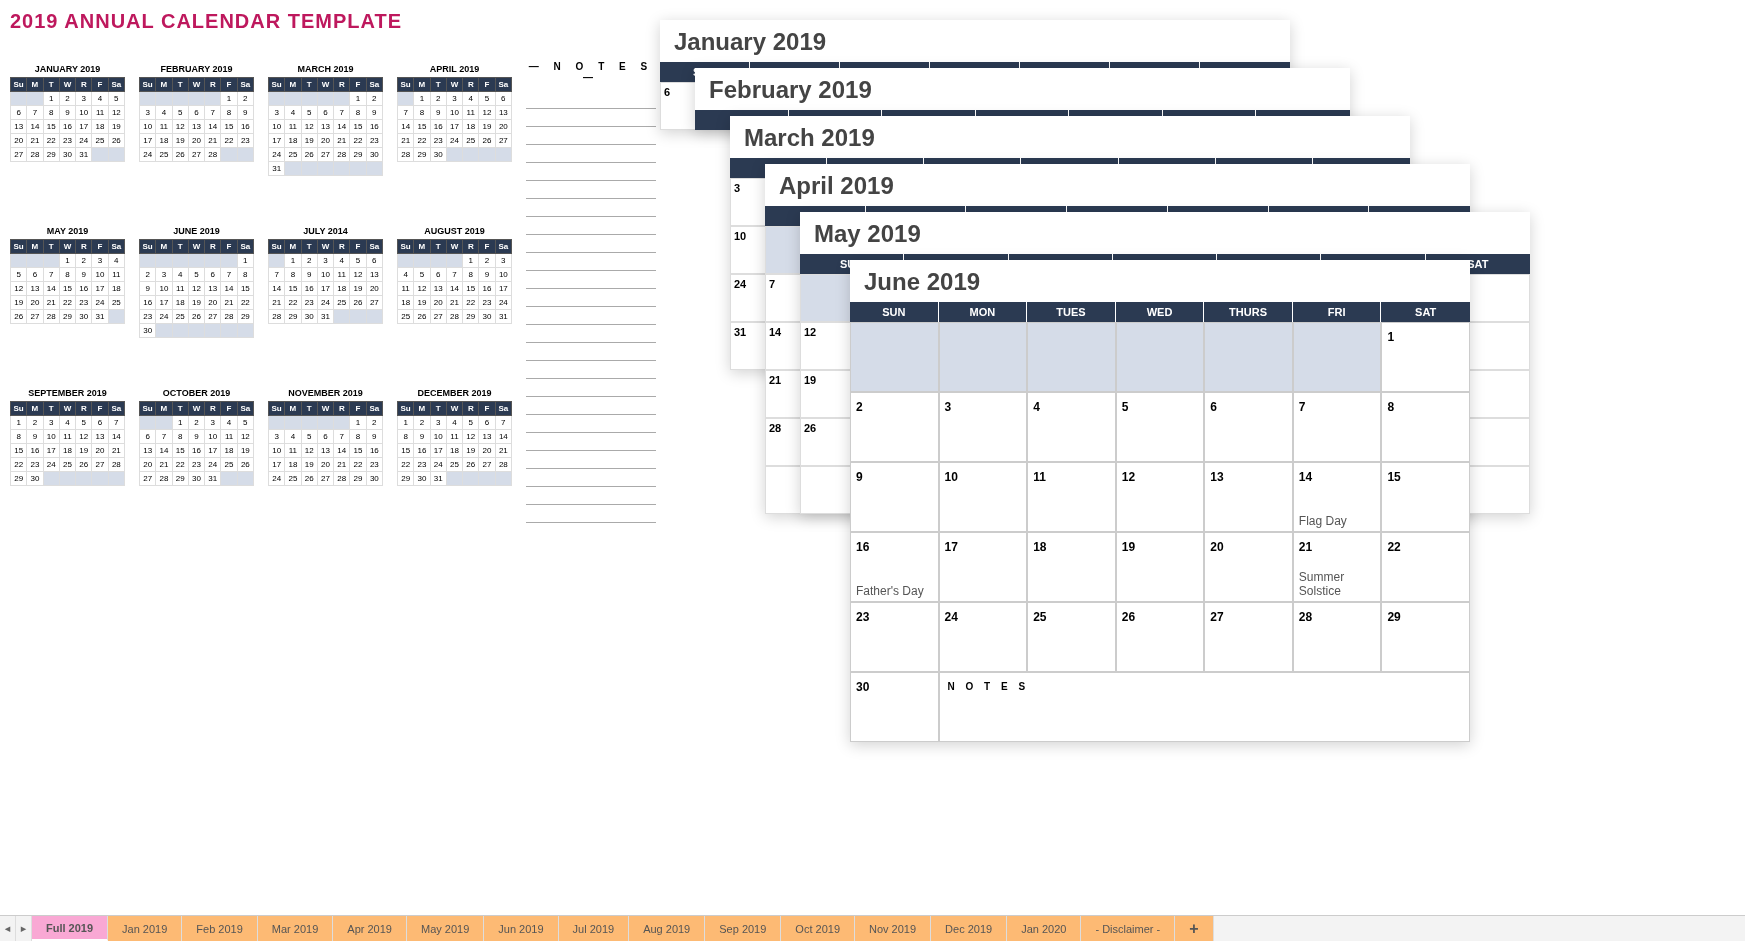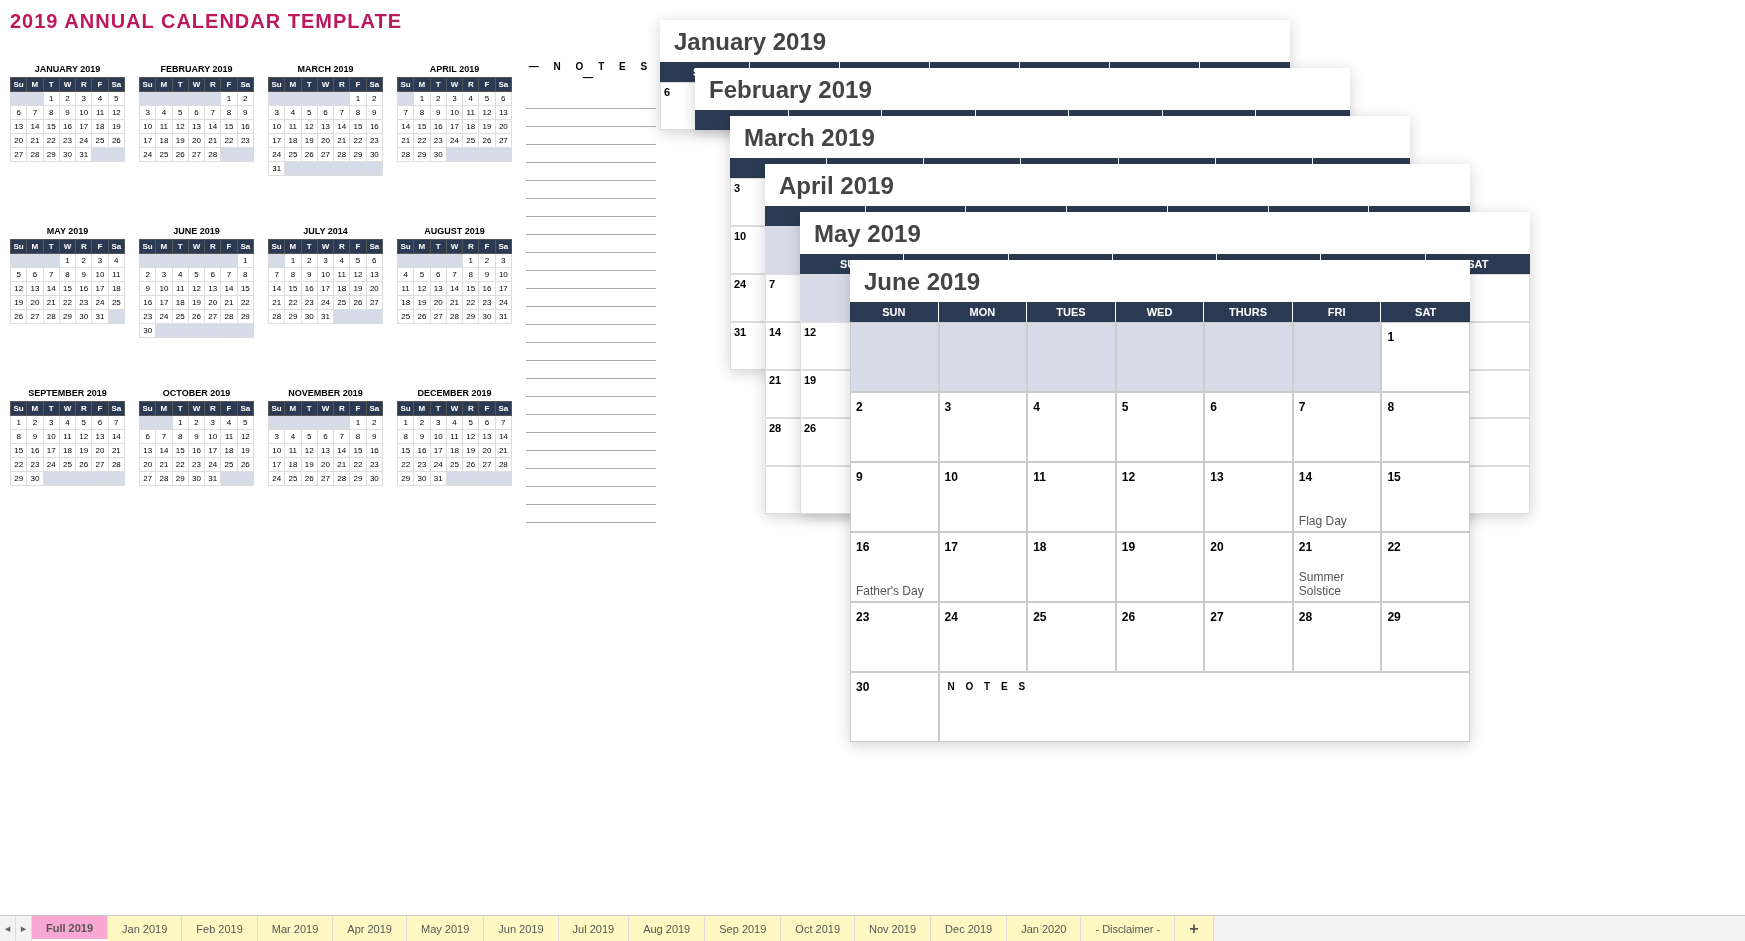--- a/index.html
+++ b/index.html
@@ -38,21 +38,21 @@
   .june-grid { display: grid; grid-template-columns: repeat(7, 1fr); grid-auto-rows: 70px; }
   .june-cell { border: 1px solid #ccc; position: relative; padding: 4px 5px; }
   .june-cell.pad { background: #d5dce8; }
   .june-num { font-weight: bold; font-size: 12px; }
   .june-ev { position: absolute; bottom: 3px; left: 5px; font-size: 12px; color: #555; }
   .june-notes { grid-column: 2 / span 6; display: flex; align-items: flex-start; padding: 8px; font-size: 10px; font-weight: bold; letter-spacing: 4px; }
 
   
   .tabbar { position: absolute; left: 0; right: 0; bottom: 0; height: 26px; background: #f3f3f3; border-top: 1px solid #ccc; display: flex; align-items: stretch; font-size: 11px; }
   .tabnav { width: 16px; display:flex; align-items:center; justify-content:center; color:#666; border-right:1px solid #ddd; cursor:pointer; }
-  .tab { padding: 0 14px; display:flex; align-items:center; border-right: 1px solid #ddd; color:#555; cursor:pointer; background:#fef9c3; }
+  .tab { padding: 0 14px; display:flex; align-items:center; border-right: 1px solid #ddd; color:#555; cursor:pointer; background:#fdba74; }
   .tab.active { background:#f9a8d4; font-weight:bold; border-bottom:2px solid #fff; }
   .tab.add { font-size: 16px; font-weight: bold; }
 </style>
 </head>
 <body>
 
 <div class="annual">
   <div class="annual-title">2019 ANNUAL CALENDAR TEMPLATE</div>
   <div class="annual-grid" id="annual-grid">
       <div class="mini">

